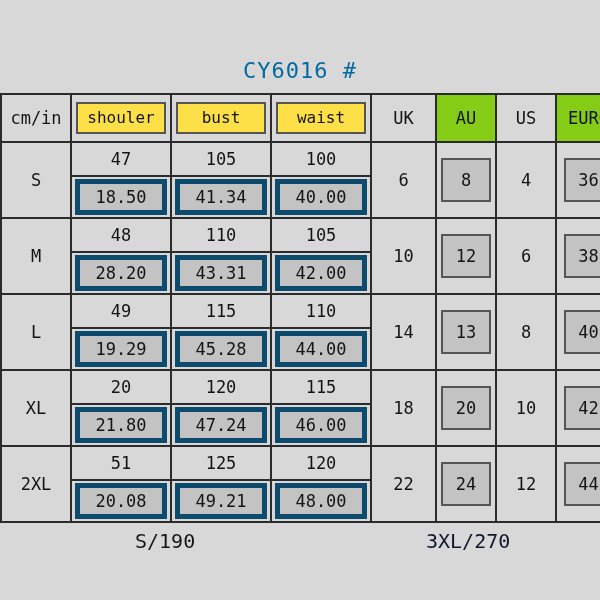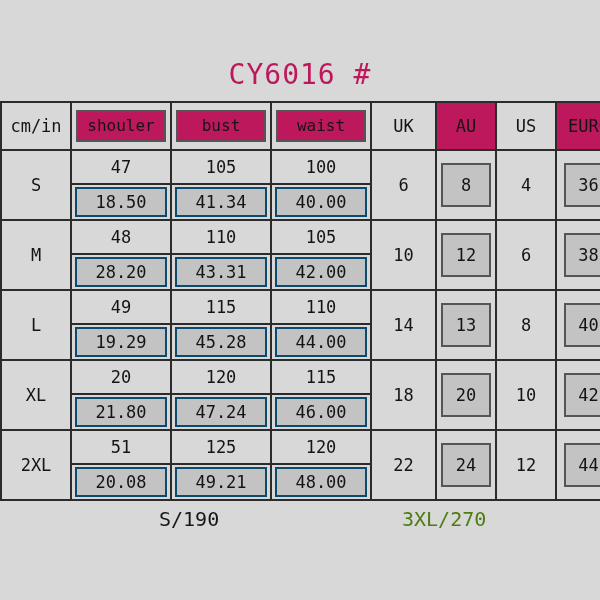--- a/index.html
+++ b/index.html
@@ -22,22 +22,22 @@
   .sheet {
     position: absolute;
     left: 0;
     top: 40px;
     width: 600px;
     height: 520px;
     background: #d8d8d8;
   }
   .title {
     text-align: center;
-    font-size: 28px;
-    color: #be185d;
+    font-size: 22px;
+    color: #0369a1;
     letter-spacing: 1px;
     padding-top: 18px;
     padding-bottom: 10px;
     font-family: "DejaVu Sans Mono", monospace;
   }
   table.size-table {
     border-collapse: collapse;
     width: 600px;
     table-layout: fixed;
     margin: 0;
@@ -59,39 +59,39 @@
   col.c-uk { width: 65px; }
   col.c-au { width: 60px; }
   col.c-us { width: 60px; }
   col.c-euro { width: 65px; }
 
   .hdr-row td {
     height: 46px;
     font-size: 16px;
   }
   .cell-gray {
-    background: #be185d;
+    background: #84cc16;
   }
   .cell-plain {
     background: #d8d8d8;
   }
   .inner-box {
     display: block;
     margin: 2px 3px;
-    border: 2px solid #0c4a6e;
+    border: 5px solid #0c4a6e;
     background: #c3c3c3;
     line-height: 26px;
     height: 26px;
     font-size: 17px;
   }
   .inner-box-hdr {
     display: block;
     margin: 3px 4px;
     border: 2px solid #555;
-    background: #be185d;
+    background: #fde047;
     line-height: 28px;
     height: 28px;
     font-size: 16px;
   }
   .cm-cell {
     height: 32px;
     font-size: 17px;
     border-radius: 9px;
   }
   .in-cell {
@@ -117,28 +117,27 @@
     width: 600px;
     height: 42px;
   }
   .footer-left {
     position: absolute;
     left: 135px;
     top: 6px;
     font-size: 20px;
     color: #161616;
     font-family: "DejaVu Sans Mono", monospace;
-    margin-left: 24px;
   }
   .footer-right {
     position: absolute;
-    left: 402px;
+    left: 426px;
     top: 6px;
     font-size: 20px;
-    color: #4d7c0f;
+    color: #0f172a;
     font-family: "DejaVu Sans Mono", monospace;
   }
 </style>
 </head>
 <body>
 
 <div class="page">
   <div class="sheet">
 
     <div class="title">CY6016 #</div>

